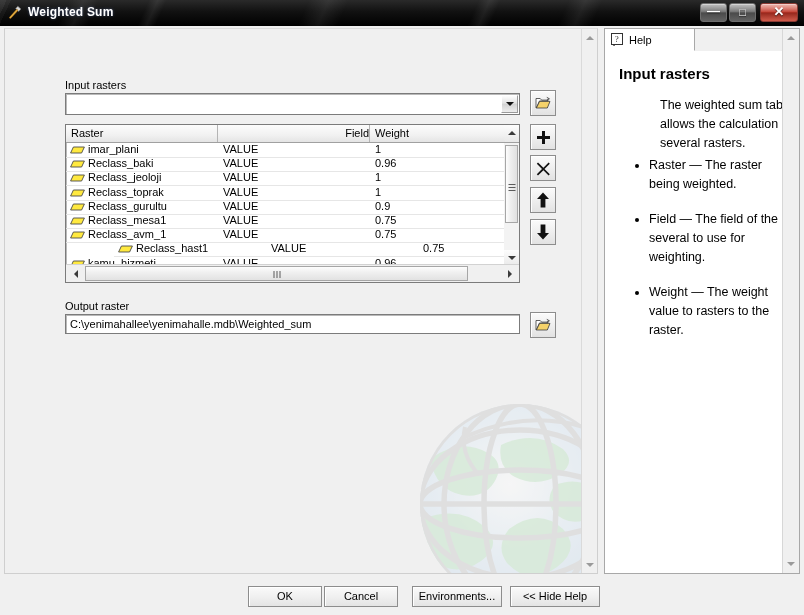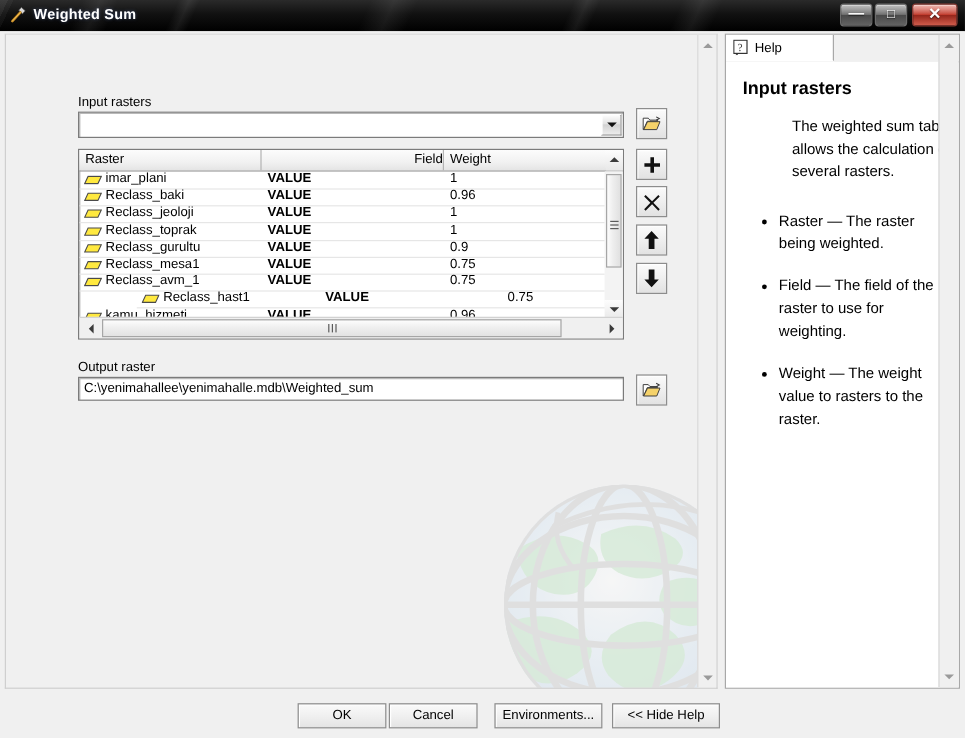--- a/index.html
+++ b/index.html
@@ -131,21 +131,21 @@
   }
   #th-raster{left:0;width:152px;}
   #th-field{left:152px;width:152px;text-align:right;}
   #th-weight{left:304px;width:135px;border-right:none;}
   #th-sortbtn{left:439px;width:14px;border-right:none;background:linear-gradient(to bottom,#fcfcfc,#e8e8e8);}
 
   #tbody{position:absolute;left:0;top:18px;width:438px;height:122px;overflow:hidden;}
   .trow{position:absolute;left:0;width:438px;height:14px;border-bottom:1px solid #e6e6e6;}
   .cell{position:absolute;top:0;height:14px;line-height:13px;font-size:11px;color:#000;white-space:nowrap;}
   .c-raster{left:22px;}
-  .c-field{left:157px;font-weight:bold;}
+  .c-field{left:157px;}
   .c-weight{left:309px;}
   .rasicon{
     position:absolute;left:4px;top:3px;width:15px;height:8px;
   }
   
   #tvs{position:absolute;right:0;top:18px;width:15px;height:122px;background:#f0f0f0;}
   #tvs .arrow{position:absolute;left:0;width:15px;height:15px;
      background:linear-gradient(to bottom,#fdfdfd,#eaeaea);display:flex;align-items:center;justify-content:center;}
   #tvs-up{top:-18px;}
   #tvs-down{bottom:0;}
@@ -204,21 +204,21 @@
   }
   #help-tab{
     position:absolute;left:0;top:0;width:90px;height:22px;background:#fff;
     border-right:1px solid #a8a8a8;border-bottom:1px solid #fff;box-sizing:border-box;
     display:flex;align-items:center;padding-left:6px;gap:5px;
   }
   #help-tab-label{font-size:11px;color:#000;}
   #help-body{position:absolute;left:0;top:22px;width:178px;height:522px;background:#fff;overflow:hidden;}
   #help-title{position:absolute;left:14px;top:14px;font-size:15px;font-weight:bold;color:#000;}
   #help-para{position:absolute;left:14px;top:45px;width:152px;font-size:12.5px;line-height:19px;color:#000;margin-left:41px;}
-  #help-list{position:absolute;left:30px;top:124px;width:145px;margin:0;padding:0 0 0 14px;
+  #help-list{position:absolute;left:30px;top:105px;width:145px;margin:0;padding:0 0 0 14px;
      font-size:12.5px;line-height:19px;color:#000;}
   #help-list li{margin-bottom:16px;}
   #hps{position:absolute;right:0;top:0;width:16px;height:544px;background:#f0f0f0;border-left:1px solid #d7d7d7;}
   #hps .arrow{position:absolute;left:0;width:16px;height:15px;display:flex;align-items:center;justify-content:center;}
   #hps-up{top:1px;}
   #hps-down{bottom:2px;}
 
   
   #bottombar{position:absolute;left:0;top:552px;width:804px;height:37px;background:#f0f0f0;}
   .dbtn{
@@ -493,21 +493,21 @@
           </svg>
           <span id="help-tab-label">Help</span>
         </div>
       </div>
 
       <div id="help-body">
         <div id="help-title">Input rasters</div>
         <div id="help-para">The weighted sum table allows the calculation of a several rasters.</div>
         <ul id="help-list">
             <li>Raster — The raster being weighted.</li>
-            <li>Field — The field of the raster to use for weighting.</li>
+            <li>Field — The field of the several to use for weighting.</li>
             <li>Weight — The weight value to rasters to the raster.</li>
           </ul>
       </div>
 
       <div id="hps">
         <div class="arrow" id="hps-up">
             <div class="tri-up-gray"></div>
           </div>
         <div class="arrow" id="hps-down">
             <div class="tri-down-gray"></div>

